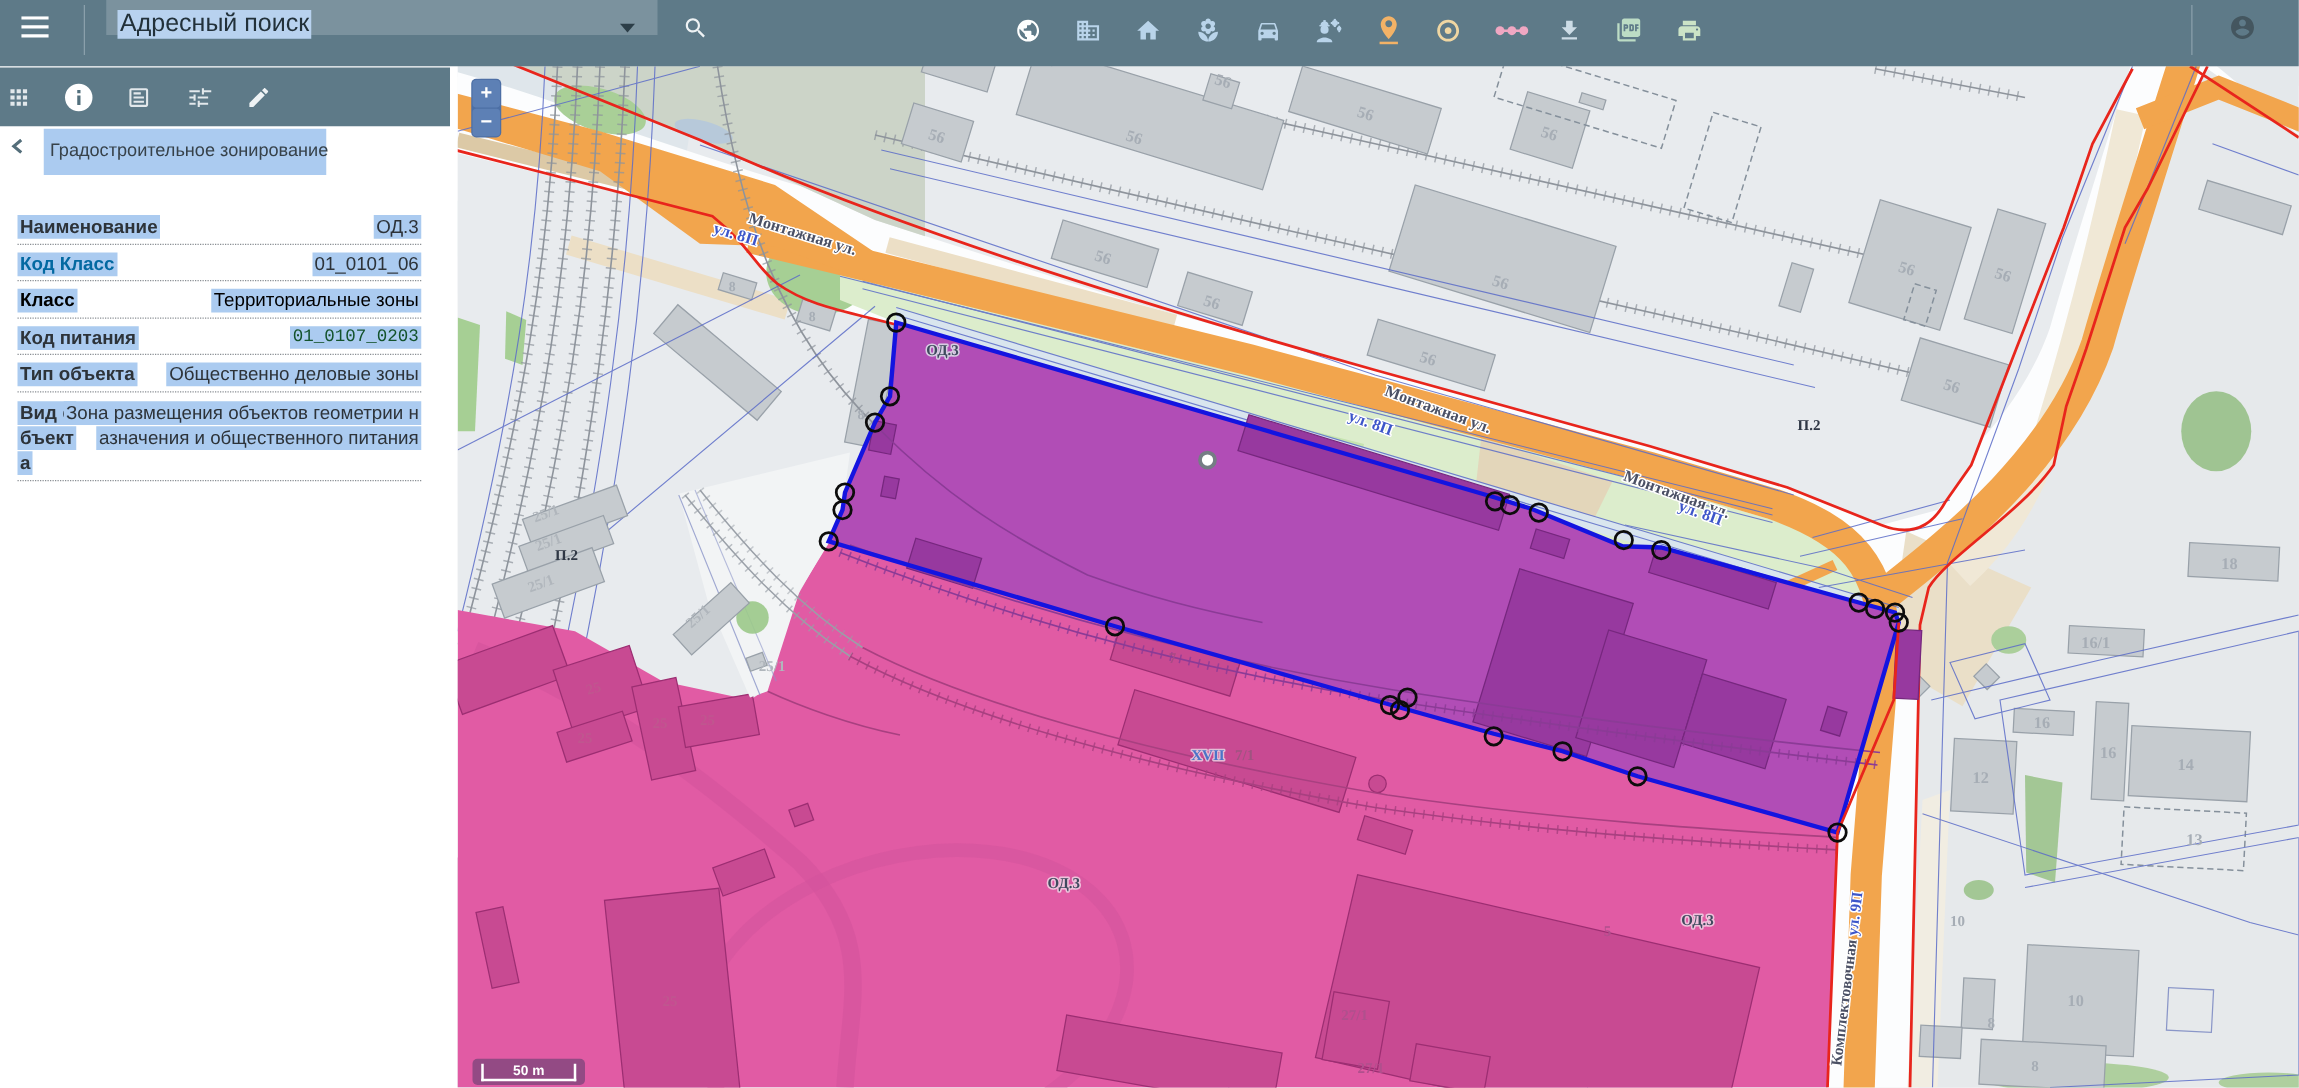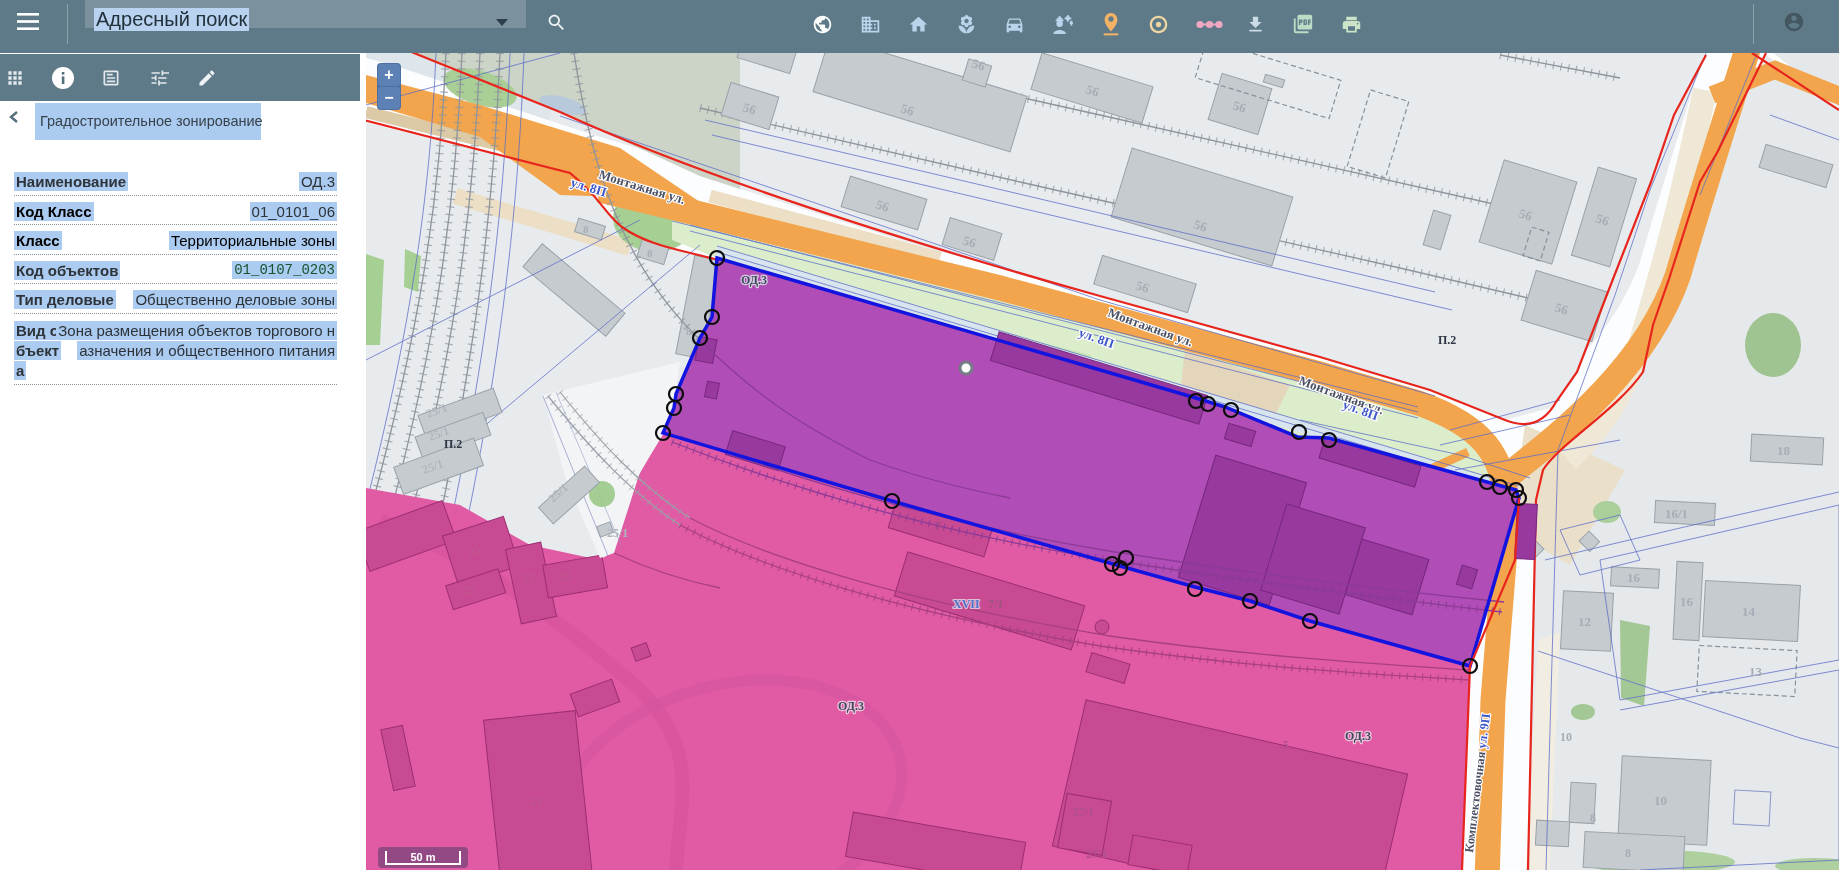--- a/index.html
+++ b/index.html
@@ -391,40 +391,40 @@
     </svg>
   <div id="ptitle">
       <span>Градостроительное зонирование</span>
     </div>
   <div class="abs" style="left:14px;top:114px;width:323px;">
     <div style="position:relative;height:29px;border-bottom:1px dotted #8a8f94;">
       <span class="hl" style="position:absolute;left:0;top:5px;font-size:15px;font-weight:bold;color:#2d3339;">Наименование</span>
       <span class="hl" style="position:absolute;right:0;top:5px;font-size:15px;color:#2d3339;">ОД.3</span>
     </div>
     <div style="position:relative;height:29px;border-bottom:1px dotted #8a8f94;">
-      <span class="hl" style="position:absolute;left:0;top:6px;font-size:15px;font-weight:bold;color:#000000;">Код Класс</span>
+      <span class="hl" style="position:absolute;left:0;top:6px;font-size:15px;font-weight:bold;color:#0369a1;">Код Класс</span>
       <span class="hl" style="position:absolute;right:0;top:6px;font-size:15px;color:#2d3339;">01_0101_06</span>
     </div>
     <div style="position:relative;height:30px;border-bottom:1px dotted #8a8f94;">
       <span class="hl" style="position:absolute;left:0;top:6px;font-size:15px;font-weight:bold;color:#000000;">Класс</span>
       <span class="hl" style="position:absolute;right:0;top:6px;font-size:15px;color:#000000;">Территориальные зоны</span>
     </div>
     <div style="position:relative;height:29px;border-bottom:1px dotted #8a8f94;">
-      <span class="hl" style="position:absolute;left:0;top:6px;font-size:15px;font-weight:bold;color:#2d3339;">Код объектов</span>
+      <span class="hl" style="position:absolute;left:0;top:6px;font-size:15px;font-weight:bold;color:#2d3339;">Код питания</span>
       <span class="hl" style="position:absolute;right:0;top:6px;font-size:14px;color:#14532d;font-family:Liberation Mono, monospace;">01_0107_0203</span>
     </div>
     <div style="position:relative;height:30px;border-bottom:1px dotted #8a8f94;">
-      <span class="hl" style="position:absolute;left:0;top:6px;font-size:15px;font-weight:bold;color:#2d3339;">Тип деловые</span>
+      <span class="hl" style="position:absolute;left:0;top:6px;font-size:15px;font-weight:bold;color:#2d3339;">Тип объекта</span>
       <span class="hl" style="position:absolute;right:0;top:6px;font-size:15px;color:#2d3339;">Общественно деловые зоны</span>
     </div>
     <div style="position:relative;height:71px;border-bottom:1px dotted #8a8f94;">
       <span class="hl" style="position:absolute;left:0;top:7px;font-size:15px;font-weight:bold;color:#2d3339;">Вид о</span>
       <span class="hl" style="position:absolute;left:0;top:27px;font-size:15px;font-weight:bold;color:#2d3339;">бъект</span>
       <span class="hl" style="position:absolute;left:0;top:47px;font-size:15px;font-weight:bold;color:#2d3339;">а</span>
-      <span class="hl" style="position:absolute;right:0;top:7px;font-size:15px;color:#2d3339;">Зона размещения объектов торгового н</span>
+      <span class="hl" style="position:absolute;right:0;top:7px;font-size:15px;color:#2d3339;">Зона размещения объектов геометрии н</span>
       <span class="hl" style="position:absolute;right:0;top:27px;font-size:15px;color:#2d3339;">азначения и общественного питания</span>
     </div>
   </div>
 </div>
 
 <div id="topbar">
   <svg class="abs" style="left:17px;top:13px" width="22" height="18" viewBox="0 0 22 18">
       <rect y="0" width="22" height="2.6" fill="#fff"></rect>
       <rect y="7.2" width="22" height="2.6" fill="#fff"></rect>
       <rect y="14.4" width="22" height="2.6" fill="#fff"></rect>

